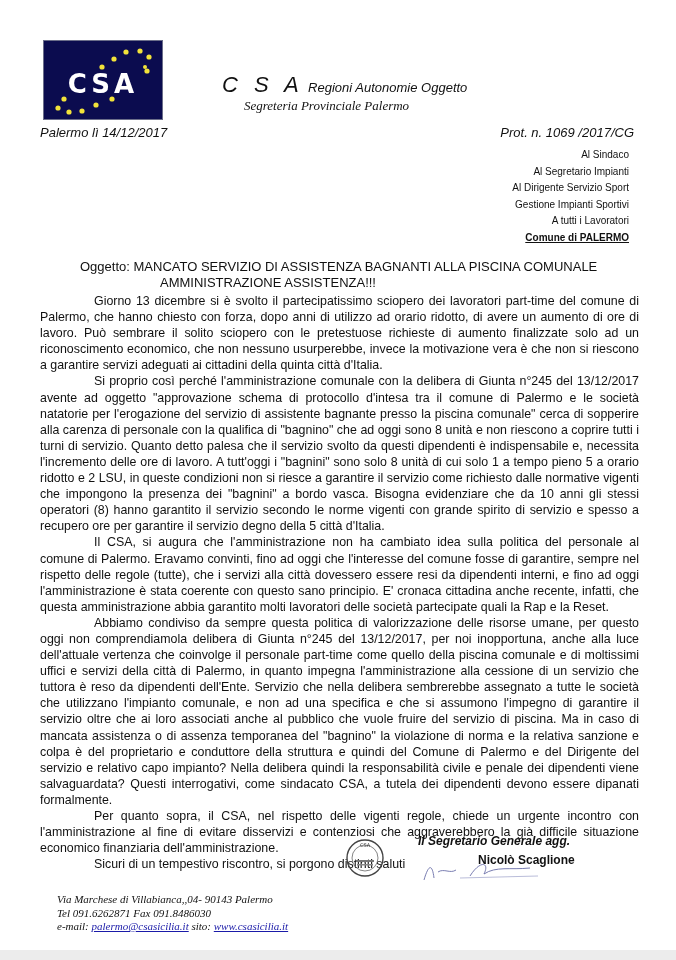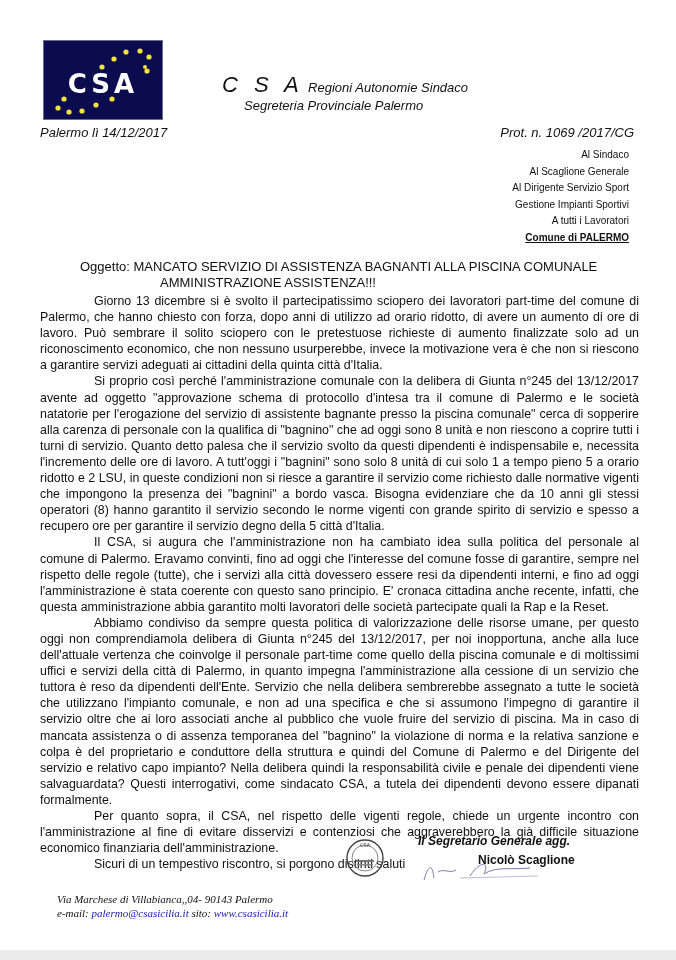--- a/index.html
+++ b/index.html
@@ -10,21 +10,21 @@
   .logo {
     position: absolute; left: 43px; top: 40px; width: 120px; height: 80px;
     background: #0b0c4f; border: 1px solid #6b6e8a; box-sizing: border-box;
   }
   .logo svg { display: block; }
   .org {
     position: absolute; left: 222px; top: 72px; font-style: italic;
   }
   .org .csa { font-size: 22px; letter-spacing: 5px; }
   .org .region { font-size: 13px; }
-  .org .sub { position: absolute; left: 22px; top: 26px; font-size: 13px; white-space: nowrap; }
+  .org .sub { position: absolute; left: 22px; top: 26px; font-size: 13px; white-space: nowrap; font-family: Liberation Serif, serif; }
   .place-date { position: absolute; left: 40px; top: 125px; font-size: 13px; font-style: italic; }
   .prot { position: absolute; right: 42px; top: 125px; font-size: 13px; font-style: italic; }
   .recipients {
     position: absolute; right: 47px; top: 147px; text-align: right; font-size: 10px; line-height: 16.5px;
   }
   .recipients .bold { font-weight: bold; text-decoration: underline; text-align: right; }
   .subject { position: absolute; left: 80px; top: 259px; font-size: 13px; line-height: 16px; }
   .subject .line2 { padding-left: 80px; }
   .body {
     position: absolute; left: 40px; top: 293px; width: 599px; font-size: 12.4px; line-height: 16.1px;
@@ -33,21 +33,21 @@
   .stamp {
     position: absolute; left: 345px; top: 838px; width: 40px; height: 40px;
   }
   .signer { position: absolute; left: 418px; top: 834px; font-style: italic; font-weight: bold; font-size: 12px; }
   .signer-name { position: absolute; left: 432px; top: 853px; font-weight: bold; font-size: 12px; padding-left: 46px; }
   .signature { position: absolute; left: 420px; top: 856px; width: 120px; height: 28px; }
   .footer {
     position: absolute; left: 57px; top: 893px; font-family: "Liberation Serif", serif;
     font-style: italic; font-size: 11px; line-height: 13.5px;
   }
-  .footer a { color: #1a1aa8; }
+  .footer a { color: #1a1aa8; text-decoration: underline; }
   .bottom-band { position: absolute; left: 0; top: 950px; width: 676px; height: 10px; background: #ececec; }
 </style>
 </head>
 <body>
 
 <div class="logo">
   <svg width="118" height="78" viewBox="0 0 118 78">
     <g fill="#f2e33a">
       <circle cx="82" cy="11" r="2.6"></circle>
         <circle cx="96" cy="10" r="2.6"></circle>
@@ -62,30 +62,30 @@
       <circle cx="38" cy="70" r="2.6"></circle>
         <circle cx="52" cy="64" r="2.6"></circle>
         <circle cx="68" cy="58" r="2.6"></circle>
     </g>
     <text x="59" y="52" text-anchor="middle" font-family="DejaVu Sans, sans-serif" font-weight="bold" font-size="26" fill="#ffffff" letter-spacing="4">CSA</text>
   </svg>
 </div>
 
 <div class="org">
   <span class="csa">C S A</span>
-  <span class="region">Regioni Autonomie Sindaco</span>
+  <span class="region">Regioni Autonomie Oggetto</span>
   <div class="sub">Segreteria Provinciale Palermo</div>
 </div>
 
 <div class="place-date">Palermo lì 14/12/2017</div>
 <div class="prot">Prot. n. 1069 /2017/CG</div>
 
 <div class="recipients">
   <div>Al Sindaco</div>
-  <div>Al Scaglione Generale</div>
+  <div>Al Segretario Impianti</div>
   <div>Al Dirigente Servizio Sport</div>
   <div>Gestione Impianti Sportivi</div>
   <div>A tutti i Lavoratori</div>
   <div class="bold">Comune di PALERMO</div>
 </div>
 
 <div class="subject">
   <div><span>Oggetto:</span> <span>MANCATO SERVIZIO DI ASSISTENZA BAGNANTI ALLA PISCINA COMUNALE</span></div>
   <div class="line2">AMMINISTRAZIONE ASSISTENZA!!!</div>
 </div>
@@ -111,20 +111,21 @@
 
 <div class="signer">Il Segretario Generale agg.</div>
 <div class="signer-name">Nicolò Scaglione</div>
 <svg class="signature" viewBox="0 0 120 28">
   <path d="M4 24 C8 10, 12 6, 14 22 M18 16 C24 12, 30 18, 36 14 M50 20 C60 4, 70 6, 64 18 C76 10, 90 14, 110 12" fill="none" stroke="#6a6ea8" stroke-width="0.9"></path>
   <path d="M40 22 L118 20" fill="none" stroke="#8a8ec0" stroke-width="0.6"></path>
 </svg>
 
 <div class="footer">
   <div>Via  Marchese di Villabianca,,04- 90143 Palermo</div>
+  <div>Tel 091.6262871 Fax 091.8486030</div>
   <div>
     <span>e-mail:</span>
     <a>palermo@csasicilia.it</a>
     <span>sito:</span>
     <a>www.csasicilia.it</a>
   </div>
 </div>
 
 <div class="bottom-band"></div>
 

